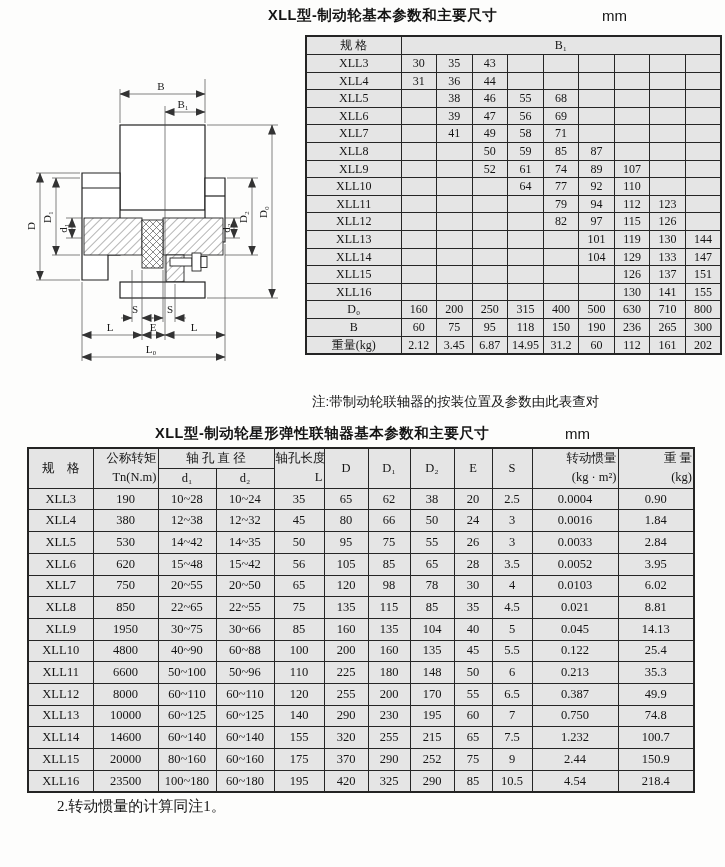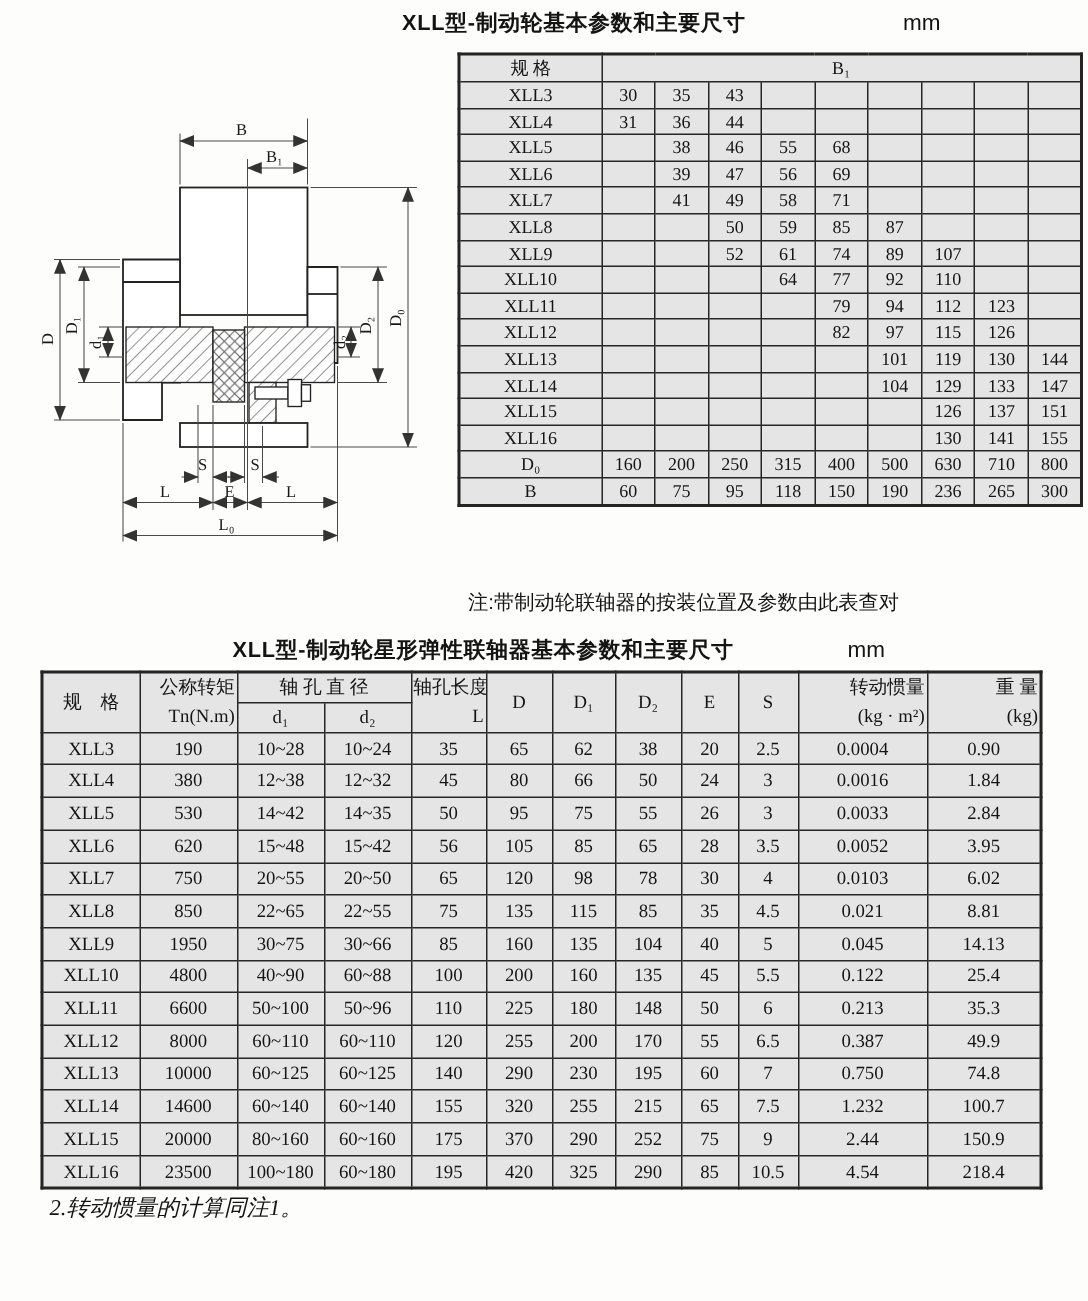--- a/index.html
+++ b/index.html
@@ -28,21 +28,21 @@
   #table2 thead th{font-size:12.5px;line-height:1.45;}
   #table2 tbody td{height:20.7px;font-size:12.5px;}
   #table2 .two-line{line-height:1.55;text-align:right;}
   #drawing-wrap{left:20px;top:70px;width:280px;height:300px;}
   #note1{left:312px;top:393px;}
   #title1{left:268px;top:6px;}
   #mm1{left:602px;top:7px;}
   #title2{left:155px;top:424px;}
   #mm2{left:565px;top:425px;}
   #footnotes{left:33px;top:794px;font-size:15px;line-height:1.62;}
-  #footnotes .fn-indent{font-style:italic;}
+  #footnotes .fn-indent{margin-left:24px;}
   svg text{font-family:"Liberation Serif","DejaVu Serif",serif;font-size:11px;fill:#1a1a1a;}
 </style>
 </head>
 <body>
 
 <div class="abs doc-title" id="title1">XLL型-制动轮基本参数和主要尺寸</div>
 <div class="abs unit-label" id="mm1">mm</div>
 
 <div class="abs" id="drawing-wrap">
 <svg width="280" height="300" viewBox="0 0 280 300">
@@ -345,20 +345,32 @@
         <td class="lbl">B</td>
         <td>60</td>
         <td>75</td>
         <td>95</td>
         <td>118</td>
         <td>150</td>
         <td>190</td>
         <td>236</td>
         <td>265</td>
         <td>300</td>
+      </tr>
+      <tr>
+        <td class="lbl">重量(kg)</td>
+        <td>2.12</td>
+        <td>3.45</td>
+        <td>6.87</td>
+        <td>14.95</td>
+        <td>31.2</td>
+        <td>60</td>
+        <td>112</td>
+        <td>161</td>
+        <td>202</td>
       </tr>
     </tbody>
 </table>
 
 <div class="abs note-line" id="note1">注:带制动轮联轴器的按装位置及参数由此表查对</div>
 
 <div class="abs doc-title" id="title2">XLL型-制动轮星形弹性联轴器基本参数和主要尺寸</div>
 <div class="abs unit-label" id="mm2">mm</div>
 
 <table class="abs" id="table2">

